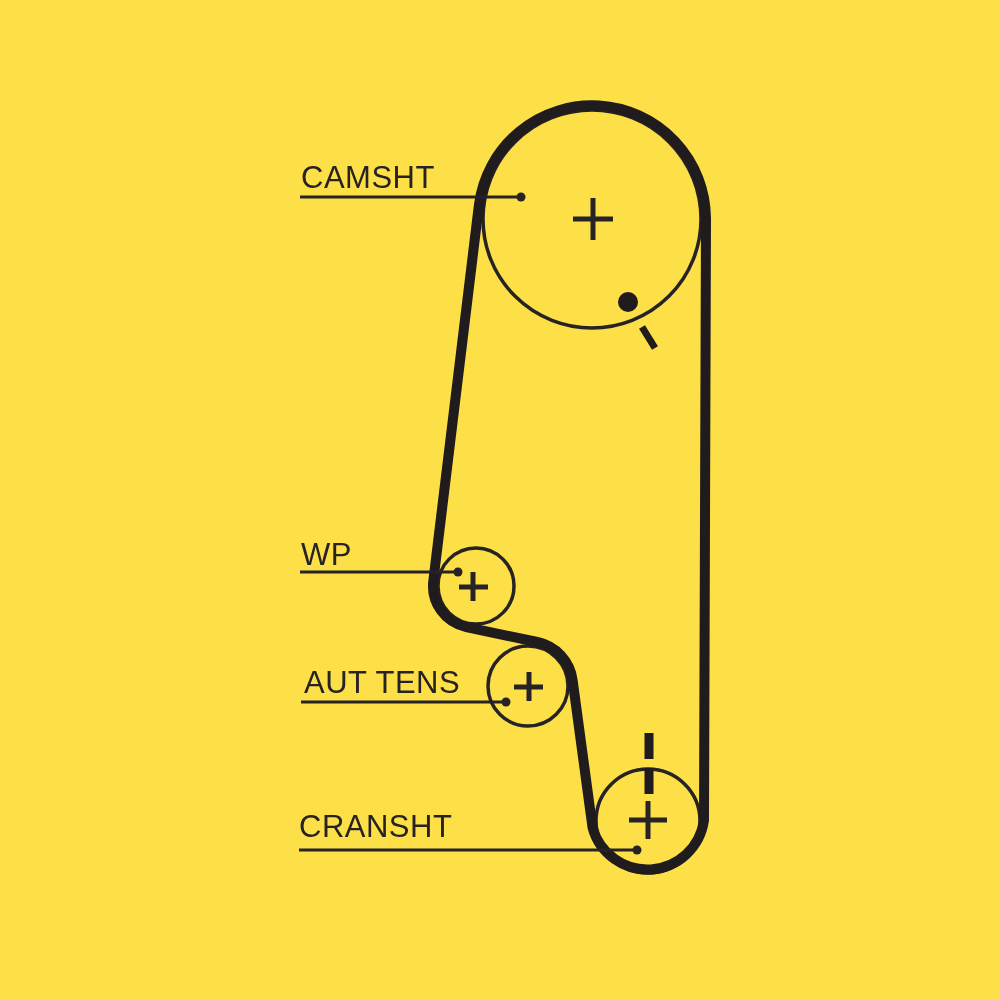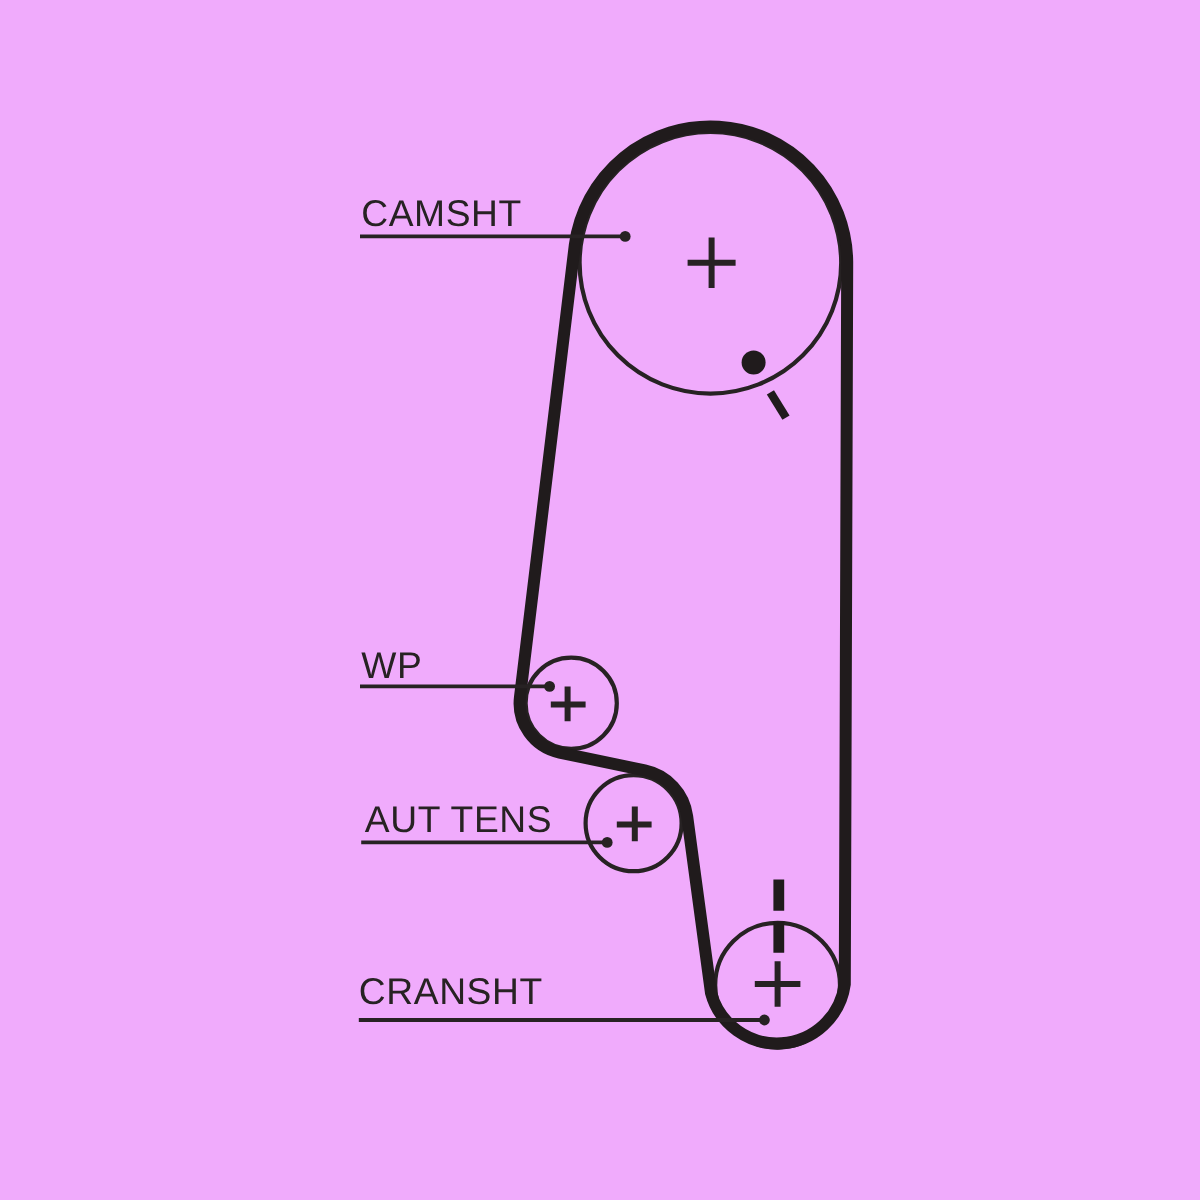--- a/index.html
+++ b/index.html
@@ -4,21 +4,21 @@
 <style>
   html, body {
     margin: 0;
     padding: 0;
     background: #ffffff;
   }
   .canvas {
     position: relative;
     width: 1000px;
     height: 1000px;
-    background: #f0abfc;
+    background: #fde047;
     overflow: hidden;
   }
   svg {
     display: block;
   }
   .pulley-label {
     font-family: "Liberation Sans", "DejaVu Sans", sans-serif;
     font-size: 31px;
     font-weight: 400;
     letter-spacing: 0.5px;

